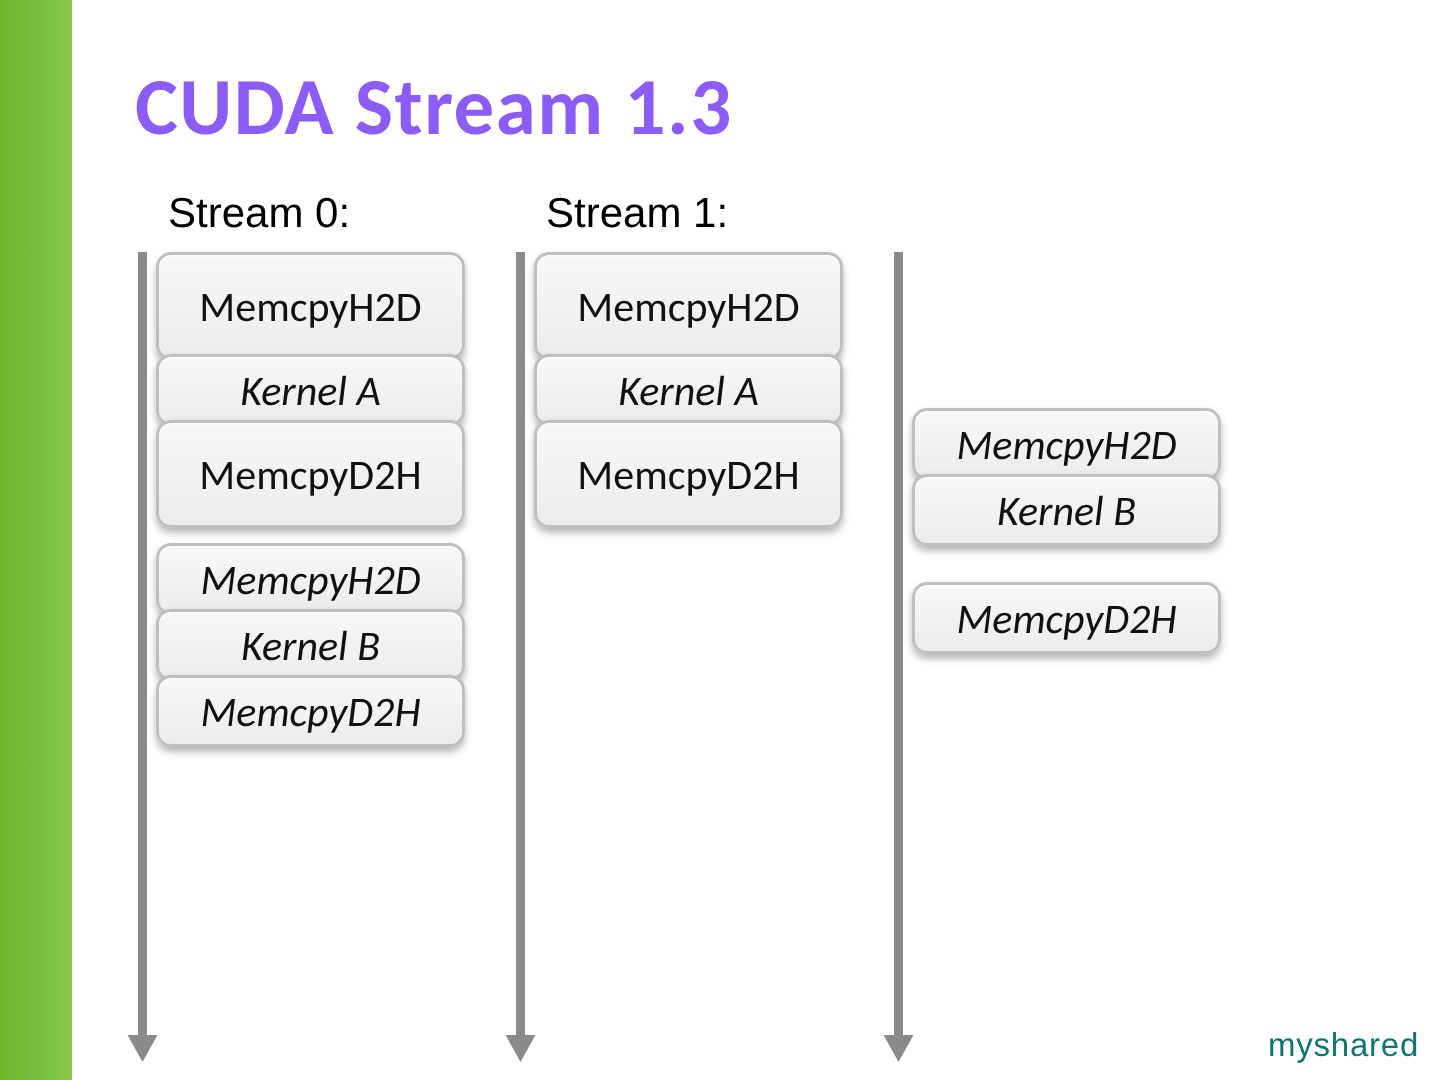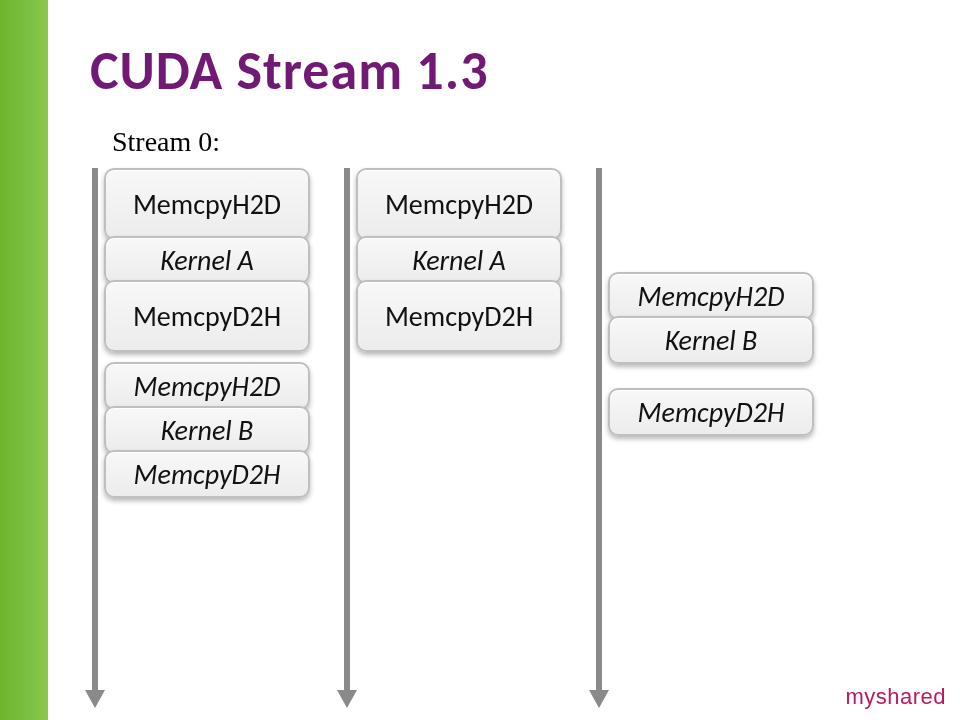--- a/index.html
+++ b/index.html
@@ -19,40 +19,40 @@
     width: 48px;
     height: 720px;
     background: linear-gradient(to right, #6fb52b 0%, #7bc043 60%, #8cc84b 100%);
   }
   .slide-title {
     position: absolute;
     left: 90px;
     top: 38px;
     font-size: 54px;
     font-weight: 700;
-    color: #701a75;
+    color: #8b5cf6;
     letter-spacing: 1px;
   }
   .columns {
     position: absolute;
     left: 98px;
     top: 126px;
     width: 790px;
     height: 570px;
     display: flex;
     flex-direction: row;
   }
   .column {
     position: relative;
     width: 226px;
     margin-right: 26px;
   }
   .column:last-child { margin-right: 0; }
   .stream-label {
-    font-family: Liberation Serif, serif;
+    font-family: Liberation Sans, sans-serif;
     font-size: 28px;
     color: #000000;
     margin-left: 14px;
     margin-bottom: 12px;
   }
   .arrow {
     position: absolute;
     left: -6px;
     top: 42px;
     width: 6px;
@@ -95,21 +95,21 @@
   .h-big { height: 72px; }
   .h-small { height: 48px; font-style: italic; }
   .spacer-sm { height: 14px; }
   .spacer-md { height: 28px; }
   .watermark {
     position: absolute;
     right: 14px;
     bottom: 10px;
     font-family: "Arial", sans-serif;
     font-size: 22px;
-    color: #be185d;
+    color: #0f766e;
     letter-spacing: 0.5px;
   }
   .col-offset-1 { top: 46px; }
   .col-offset-2 { top: 150px; }
 </style>
 </head>
 <body>
 
 <div class="left-green-bar"></div>
 
@@ -125,20 +125,21 @@
       <div class="op-block h-small">Kernel A</div>
       <div class="op-block h-big">MemcpyD2H</div>
       <div class="spacer-sm"></div>
       <div class="op-block h-small">MemcpyH2D</div>
       <div class="op-block h-small">Kernel B</div>
       <div class="op-block h-small">MemcpyD2H</div>
     </div>
   </div>
 
   <div class="column">
+    <div class="stream-label">Stream 1:</div>
     <div class="arrow"></div>
     <div class="blocks col-offset-1">
       <div class="op-block h-big">MemcpyH2D</div>
       <div class="op-block h-small">Kernel A</div>
       <div class="op-block h-big">MemcpyD2H</div>
     </div>
   </div>
 
   <div class="column">
     <div class="arrow"></div>

